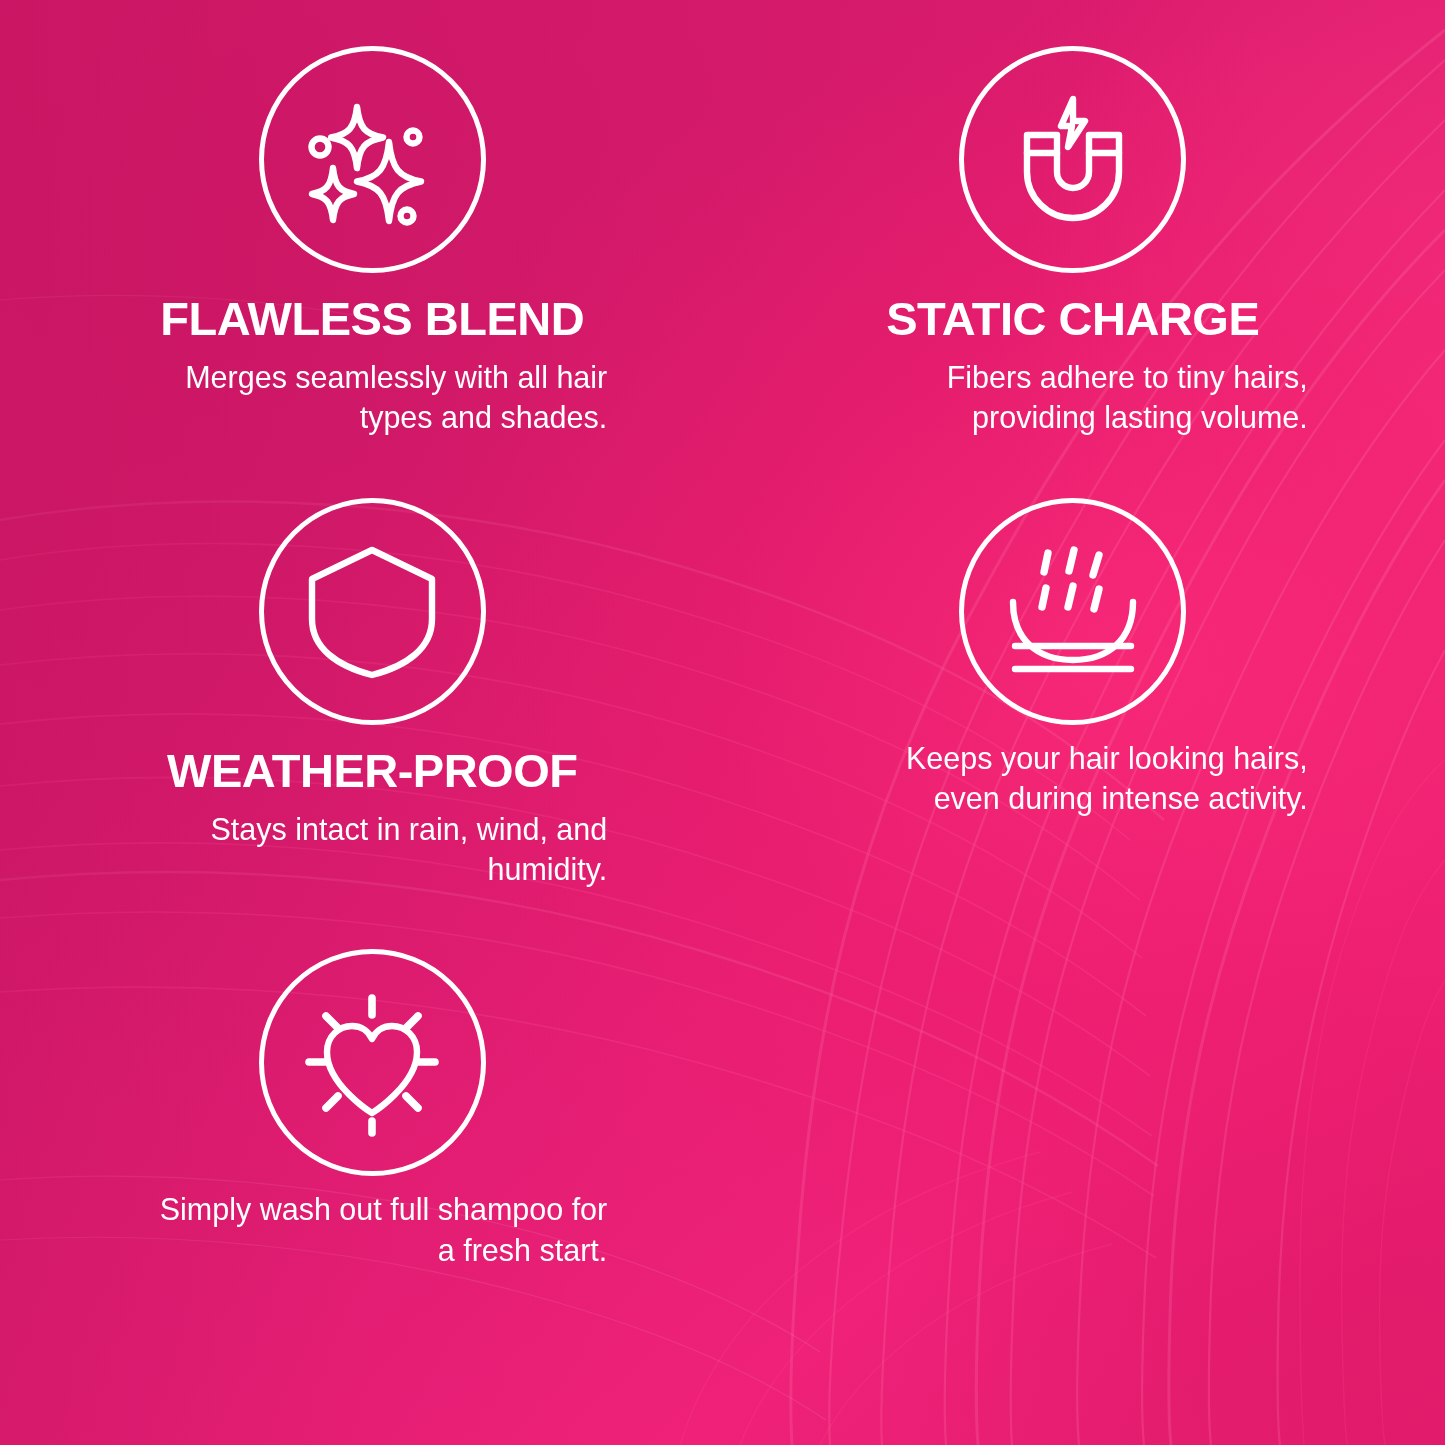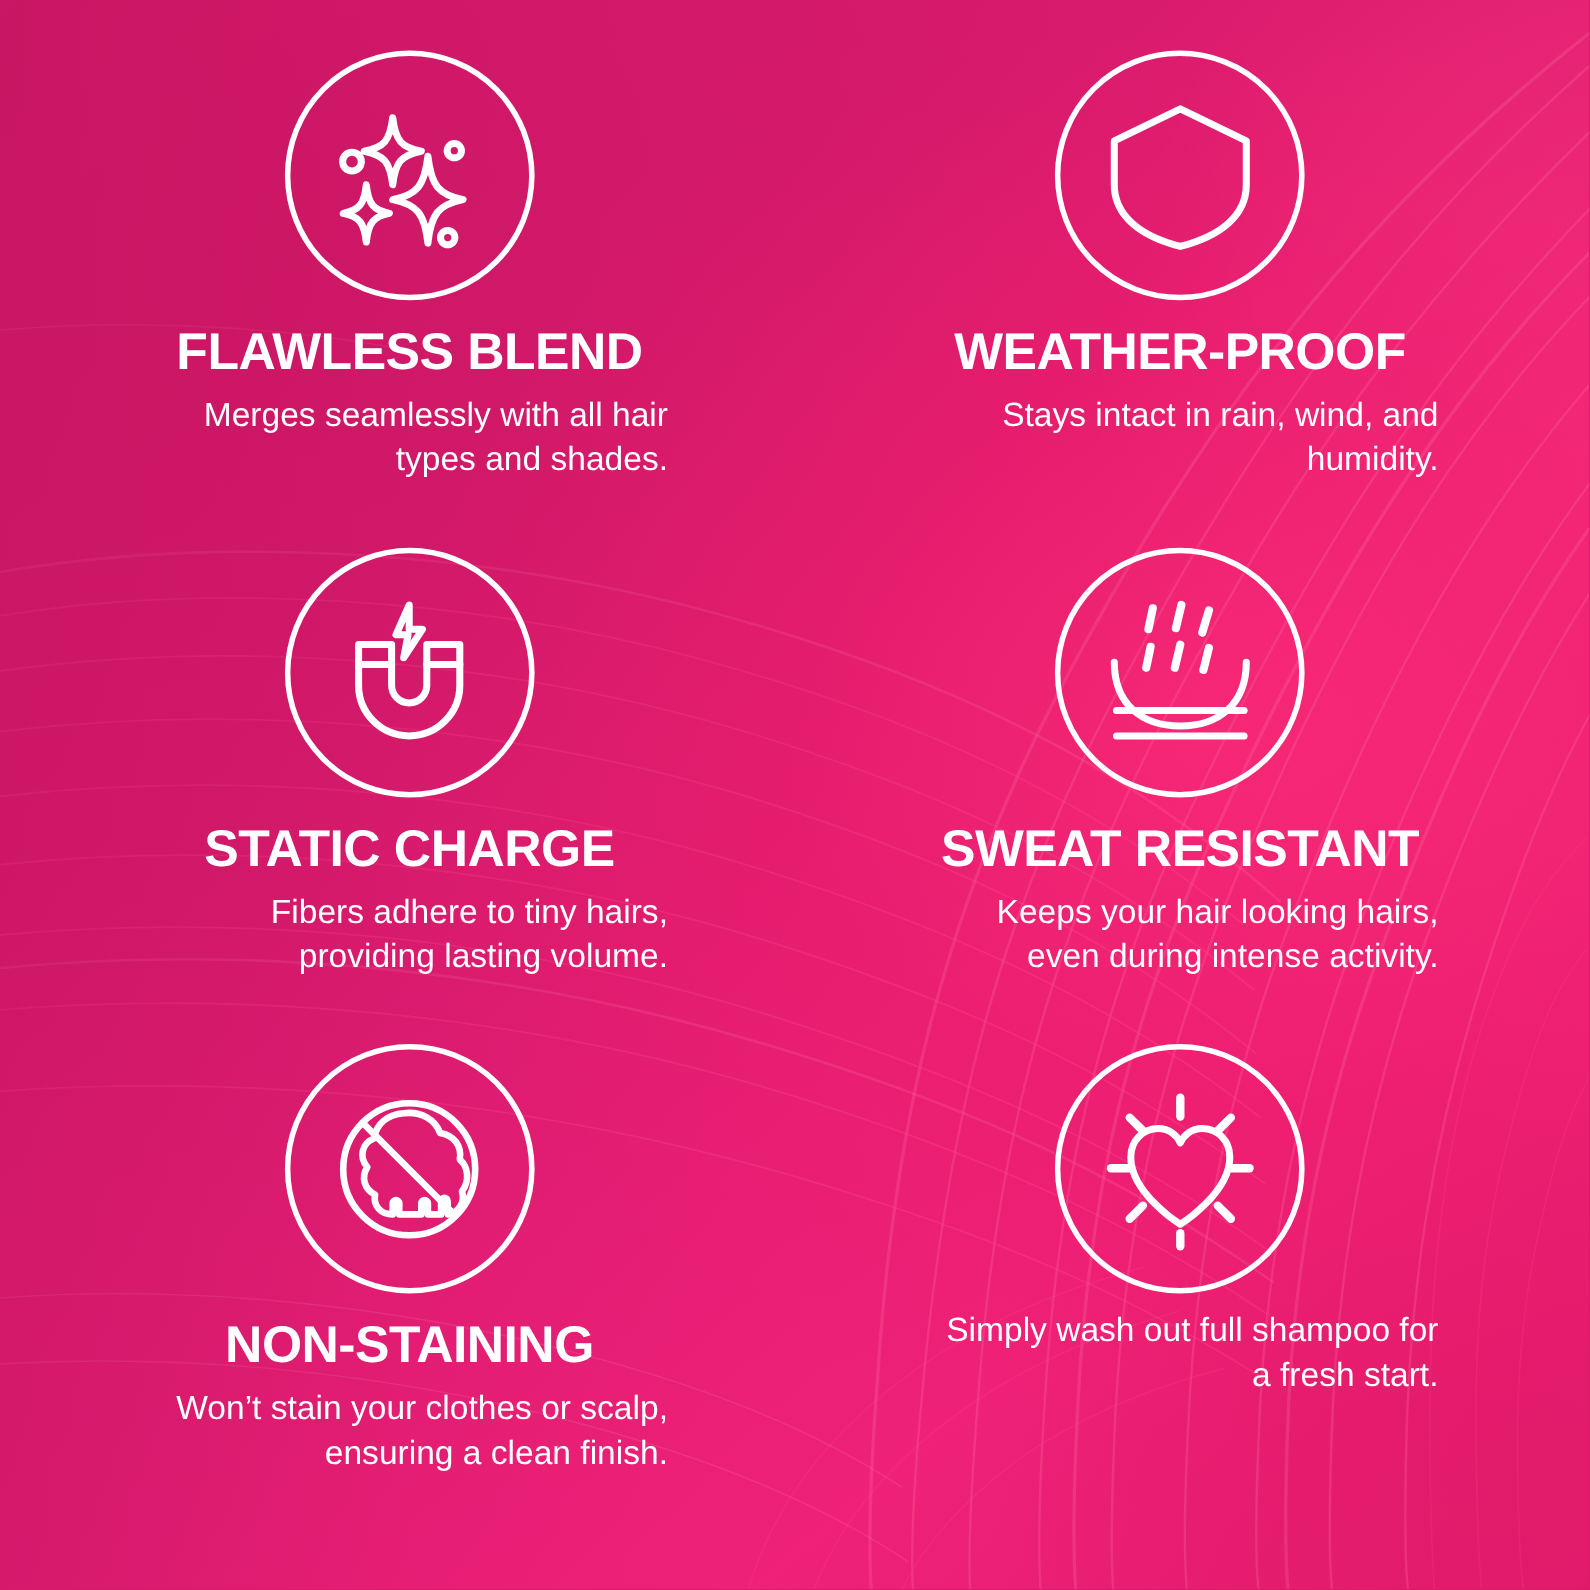--- a/index.html
+++ b/index.html
@@ -164,77 +164,62 @@
           <path d="M36 83 C38 101 42.5 106 57 109 C42.5 112 38 117 36 135 C34 117 29.5 112 15 109 C29.5 106 34 101 36 83 Z"></path>
           <circle cx="23" cy="62" r="8.5"></circle>
           <circle cx="116" cy="52" r="6.5"></circle>
           <circle cx="110" cy="131" r="6.5"></circle>
         </svg>
       </div>
       <div class="feature-title">FLAWLESS BLEND</div>
       <div class="feature-desc">Merges seamlessly with all hair types and shades.</div>
     </div>
 
-    <div class="cell col-left">
-      <div class="icon-badge">
-        <svg width="150" height="150" viewBox="0 0 150 150" fill="none" stroke="#ffffff" stroke-width="6.4" stroke-linejoin="round" stroke-linecap="round">
-          <path d="M75 14 L135 43 V83 C135 112 110 130 75 139 C40 130 15 112 15 83 V43 Z"></path>
-        </svg>
-      </div>
-      <div class="feature-title">WEATHER-PROOF</div>
-      <div class="feature-desc">Stays intact in rain, wind, and humidity.</div>
-    </div>
-
     <div class="cell col-right">
       <div class="icon-badge">
         <svg width="150" height="150" viewBox="0 0 150 150" fill="none" stroke="#ffffff" stroke-width="6.4" stroke-linejoin="round" stroke-linecap="round">
           <path d="M29 50 h30 v37 a16 16 0 0 0 32 0 V50 h30 v37 a46 46 0 0 1 -92 0 Z"></path>
           <path d="M29 68 h30"></path>
           <path d="M91 68 h30"></path>
           <path d="M75 14 L63 41 h11 L70 62 L87 36 H75 Z"></path>
         </svg>
       </div>
       <div class="feature-title">STATIC CHARGE</div>
       <div class="feature-desc">Fibers adhere to tiny hairs, providing lasting volume.</div>
+    </div>
+
+    <div class="cell col-left">
+      <div class="icon-badge">
+        <svg width="150" height="150" viewBox="0 0 150 150" fill="none" stroke="#ffffff" stroke-width="6.4" stroke-linejoin="round" stroke-linecap="round">
+          <path d="M75 14 L135 43 V83 C135 112 110 130 75 139 C40 130 15 112 15 83 V43 Z"></path>
+        </svg>
+      </div>
+      <div class="feature-title">WEATHER-PROOF</div>
+      <div class="feature-desc">Stays intact in rain, wind, and humidity.</div>
     </div>
 
     <div class="cell col-right">
       <div class="icon-badge">
         <svg width="150" height="150" viewBox="0 0 150 150" fill="none" stroke="#ffffff" stroke-width="6.4" stroke-linejoin="round" stroke-linecap="round">
           <g stroke-width="7.4">
             <path d="M50 17 L46 36"></path>
             <path d="M76 14 L71 35"></path>
             <path d="M101 19 L95 39"></path>
             <path d="M48 52 L44 71"></path>
             <path d="M75 50 L70 71"></path>
             <path d="M101 53 L96 73"></path>
           </g>
           <path d="M15 66 C15 104 40 124 75 124 C110 124 135 104 135 66"></path>
           <path d="M17 110 h116"></path>
           <path d="M17 133 h116"></path>
         </svg>
       </div>
-      <div class="feature-title">SWEAT RESISTANT</div>
       <div class="feature-desc">Keeps your hair looking hairs, even during intense activity.</div>
     </div>
 
-    <div class="cell col-left">
-      <div class="icon-badge">
-        <svg width="150" height="150" viewBox="0 0 150 150" fill="none" stroke="#ffffff" stroke-width="6" stroke-linejoin="round" stroke-linecap="round">
-          <circle cx="75" cy="75" r="60"></circle>
-          <path d="M33 33 L117 117"></path>
-          <path d="M70 24 C86 22 99 30 103 42 C116 44 123 54 121 66 C129 73 130 86 123 95 C126 105 120 114 110 116
-                   L110 104 C110 100 104 100 104 104 L104 116 L92 116 L92 106 C92 102 86 102 86 106 L86 116
-                   L66 116 L66 106 C66 102 60 102 60 106 L60 116 C49 116 42 108 44 98 C34 93 31 82 37 73
-                   C29 64 32 51 43 47 C45 33 56 25 70 24 Z"></path>
-        </svg>
-      </div>
-      <div class="feature-title">NON-STAINING</div>
-      <div class="feature-desc">Won’t stain your clothes or scalp, ensuring a clean finish.</div>
-    </div>
 
     <div class="cell col-right">
       <div class="icon-badge">
         <svg width="150" height="150" viewBox="0 0 150 150" fill="none" stroke="#ffffff" stroke-width="6.4" stroke-linejoin="round" stroke-linecap="round">
           <path d="M75 125 C75 125 30 97 30 64 C30 48 42 38 55 38 C65 38 72 44 75 51 C78 44 85 38 95 38 C108 38 120 48 120 64 C120 97 75 125 75 125 Z"></path>
           <g stroke-width="7.6">
             <path d="M75 10 v17"></path>
             <path d="M75 133 v12"></path>
             <path d="M12 74 h17"></path>
             <path d="M121 74 h17"></path>

